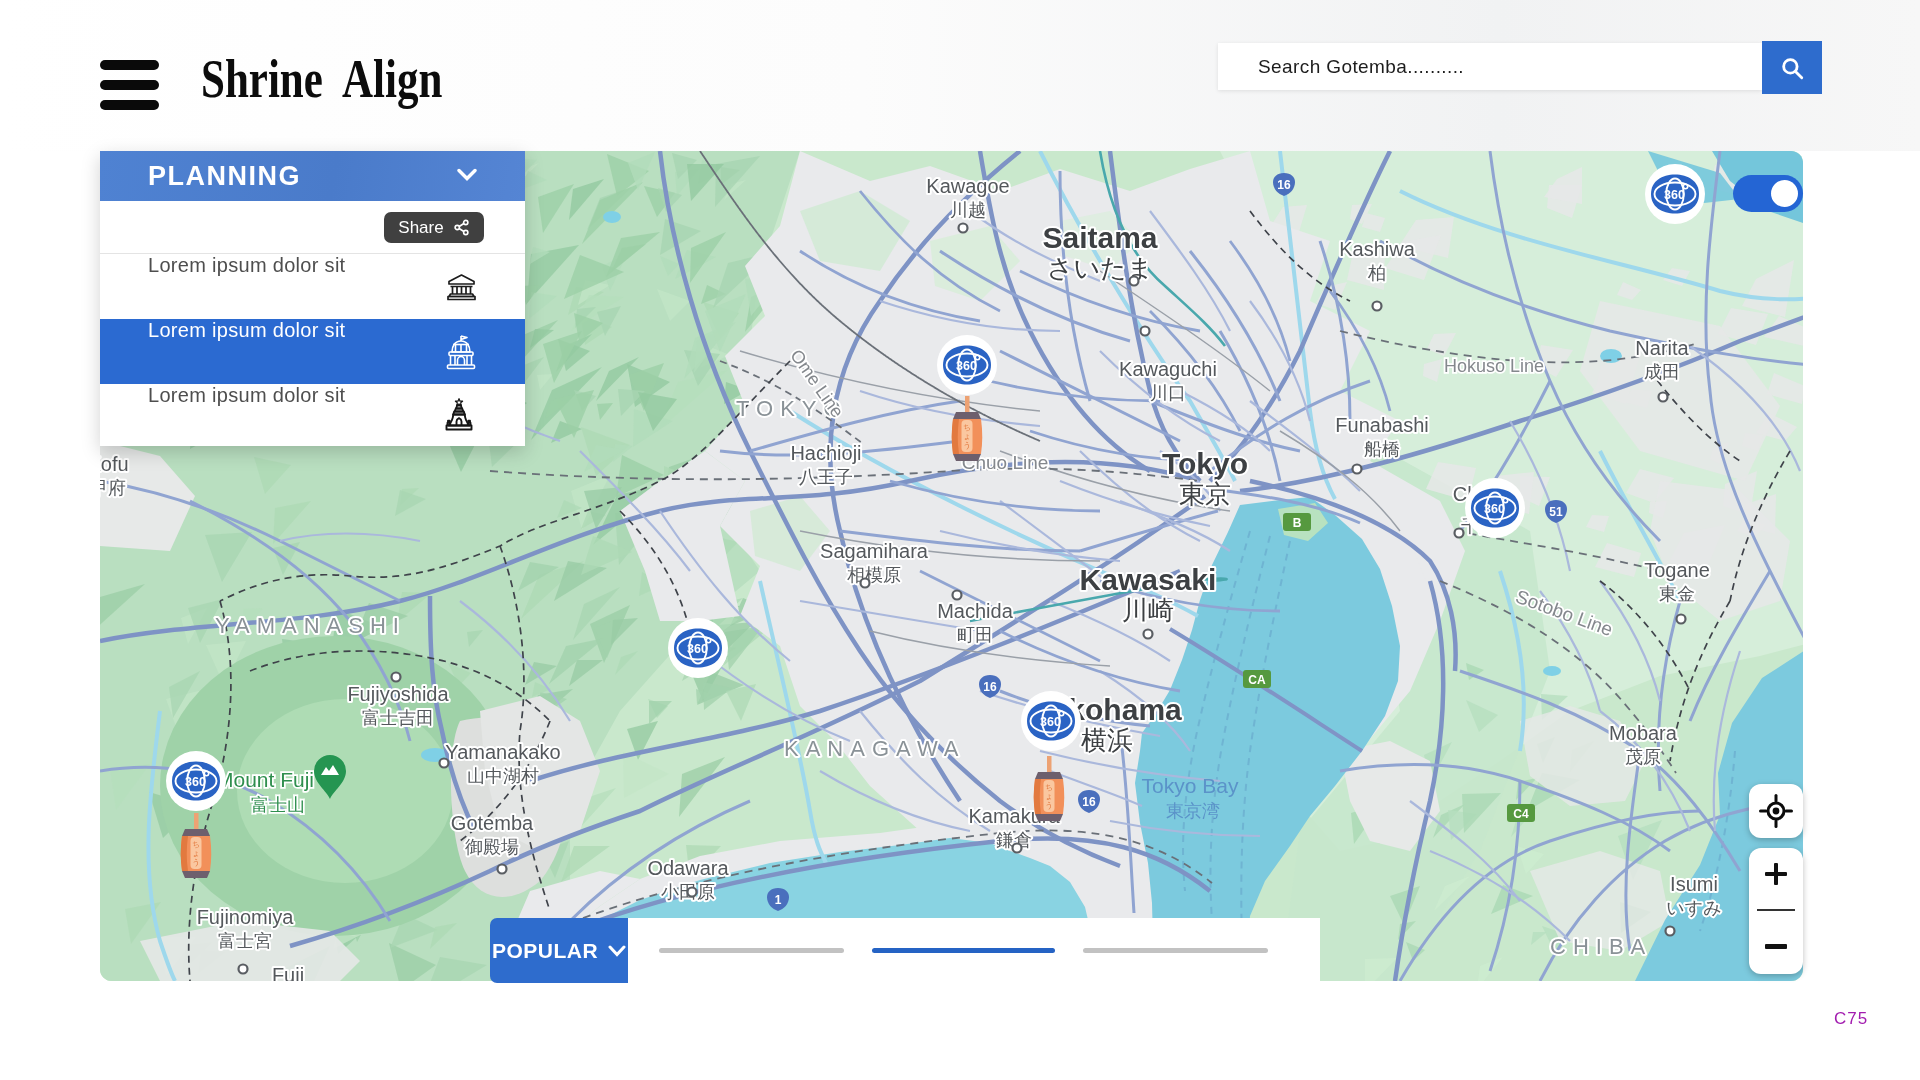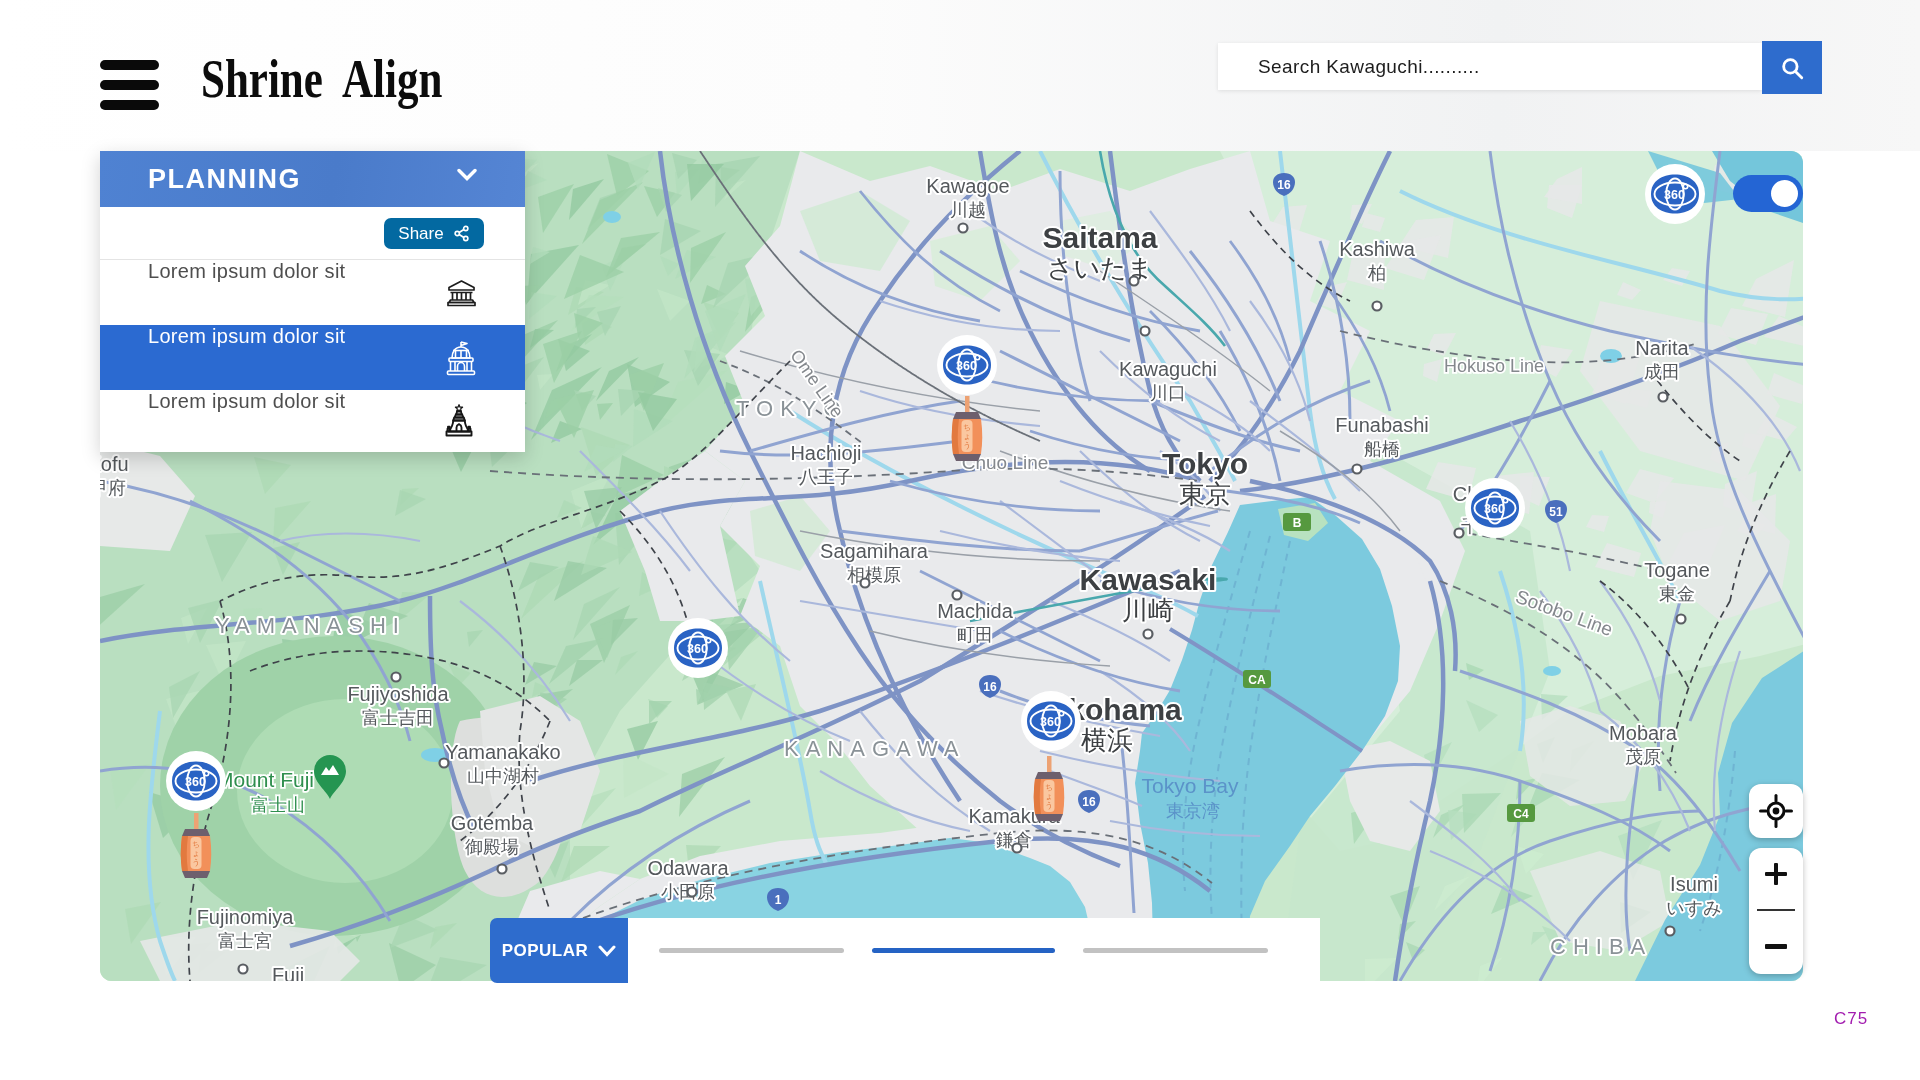--- a/index.html
+++ b/index.html
@@ -5,50 +5,50 @@
  background:#fff;font-family:"Liberation Sans",sans-serif;}
 *{box-sizing:border-box}
 .abs{position:absolute}
 #hamb span{display:block;position:absolute;left:0;width:59px;height:10px;border-radius:5px;background:#0a0a0a}
 #logo{font-family:"Liberation Serif",serif;font-weight:700;font-size:43px;color:#0c0c0c;letter-spacing:0px;transform:scaleY(1.30);transform-origin:0 100%}
 #searchbox{left:1218px;top:43px;width:544px;height:47px;background:#fff;box-shadow:0 1px 4px rgba(0,0,0,.10);display:flex;align-items:center}
 #searchbox span{margin-left:40px;font-size:19px;color:#1d1d1d;letter-spacing:.4px}
 #searchbtn{left:1762px;top:41px;width:60px;height:53px;background:#2e6ccd;display:flex;align-items:center;justify-content:center}
 #mapwrap{left:100px;top:151px;width:1703px;height:830px;border-radius:12px;overflow:hidden;background:#c9e8cc}
 #panel{left:100px;top:151px;width:425px;box-shadow:0 6px 18px rgba(0,0,0,.18)}
-#phead{height:56px;background:linear-gradient(100deg,#4f82d2 0%,#4a7bca 55%,#5585d4 100%);color:#fff;display:flex;align-items:center;position:relative}
+#phead{height:50px;background:linear-gradient(100deg,#4f82d2 0%,#4a7bca 55%,#5585d4 100%);color:#fff;display:flex;align-items:center;position:relative}
 #phead b{font-size:27px;font-weight:700;letter-spacing:1.5px;margin-left:48px}
 .prow{background:#fff;position:relative}
 #sharerow{height:53px;border-bottom:1px solid #e4e4e4}
-#sharebtn{position:absolute;right:41px;top:11px;width:100px;height:31px;background:#0369a1;border-radius:7px;color:#fff;font-size:17px;display:flex;align-items:center;justify-content:center;gap:9px}
+#sharebtn{position:absolute;right:41px;top:11px;width:100px;height:31px;background:#404040;border-radius:7px;color:#fff;font-size:17px;display:flex;align-items:center;justify-content:center;gap:9px}
 .litem{height:65px;display:flex;position:relative}
 .litem span{margin-left:48px;font-size:20px;color:#4e4e4e;letter-spacing:.3px}
 .litem.sel{background:#2b6ad1}
 .litem.sel span{color:#fff}
 .licon{position:absolute;right:47px;top:50%;transform:translateY(-50%)}
 #toggle{left:1733px;top:175px;width:70px;height:37px;border-radius:19px;background:#2465d4}
 #toggle i{position:absolute;right:5px;top:5px;width:27px;height:27px;border-radius:50%;background:#fff}
 .ctrl{background:#fff;border-radius:12px;box-shadow:0 2px 6px rgba(0,0,0,.25)}
 #locbtn{left:1749px;top:784px;width:54px;height:54px;display:flex;align-items:center;justify-content:center}
 #zoomctl{left:1749px;top:848px;width:54px;height:126px}
 #popbar{left:490px;top:918px;height:65px;display:flex}
-#popbtn{width:138px;height:100%;background:#2e6ccd;border-radius:7px 0 0 7px;color:#fff;display:flex;align-items:center;justify-content:center;gap:10px;font-size:17px;font-weight:700;letter-spacing:.5px}
+#popbtn{width:138px;height:100%;background:#2e6ccd;border-radius:7px 0 0 7px;color:#fff;display:flex;align-items:center;justify-content:center;gap:10px;font-size:21px;font-weight:700;letter-spacing:.5px}
 #popwhite{width:692px;height:64px;background:#fff;position:relative}
 .seg{position:absolute;top:30px;height:5px;border-radius:3px}
 #c75{left:1834px;top:1009px;font-size:17px;color:#a21caf;letter-spacing:1px}
 </style></head><body>
 <div class="abs" style="left:0;top:0;width:1920px;height:151px;background:linear-gradient(90deg,#ffffff 0%,#fcfcfc 45%,#f1f2f3 78%,#f7f7f7 100%)"></div>
 <div id="hamb" class="abs" style="left:100px;top:60px;width:59px;height:50px">
  <span style="top:0"></span>
     <span style="top:20px"></span>
     <span style="top:40px"></span>
 </div>
 <div id="logo" class="abs" style="left:201px;top:61px">Shrine&nbsp; Align</div>
 <div id="searchbox" class="abs">
-    <span>Search Kawaguchi..........</span>
+    <span>Search Gotemba..........</span>
   </div>
 <div id="searchbtn" class="abs">
  <svg width="26" height="26" viewBox="0 0 24 24" fill="none" stroke="#fff" stroke-width="2.6" stroke-linecap="round">
   <circle cx="10.5" cy="10.5" r="6.2"></circle>
       <line x1="15.2" y1="15.2" x2="21" y2="21"></line>
     </svg>
 </div>
 <div id="mapwrap" class="abs"><svg width="1721" height="830" viewBox="0 0 1721 830">
       <rect x="0" y="0" width="1721" height="830" fill="#c9e8cc"></rect>
       <path d="M1120,0 L1721,0 L1721,489 L1660,505 L1560,525 L1470,560 L1400,610 L1340,650 L1285,690 L1240,700 L1205,660 L1240,600 L1268,520 L1278,450 L1268,400 L1230,360 L1200,300 L1190,220 L1180,120 L1150,60 Z" fill="#d6eeda"></path>

